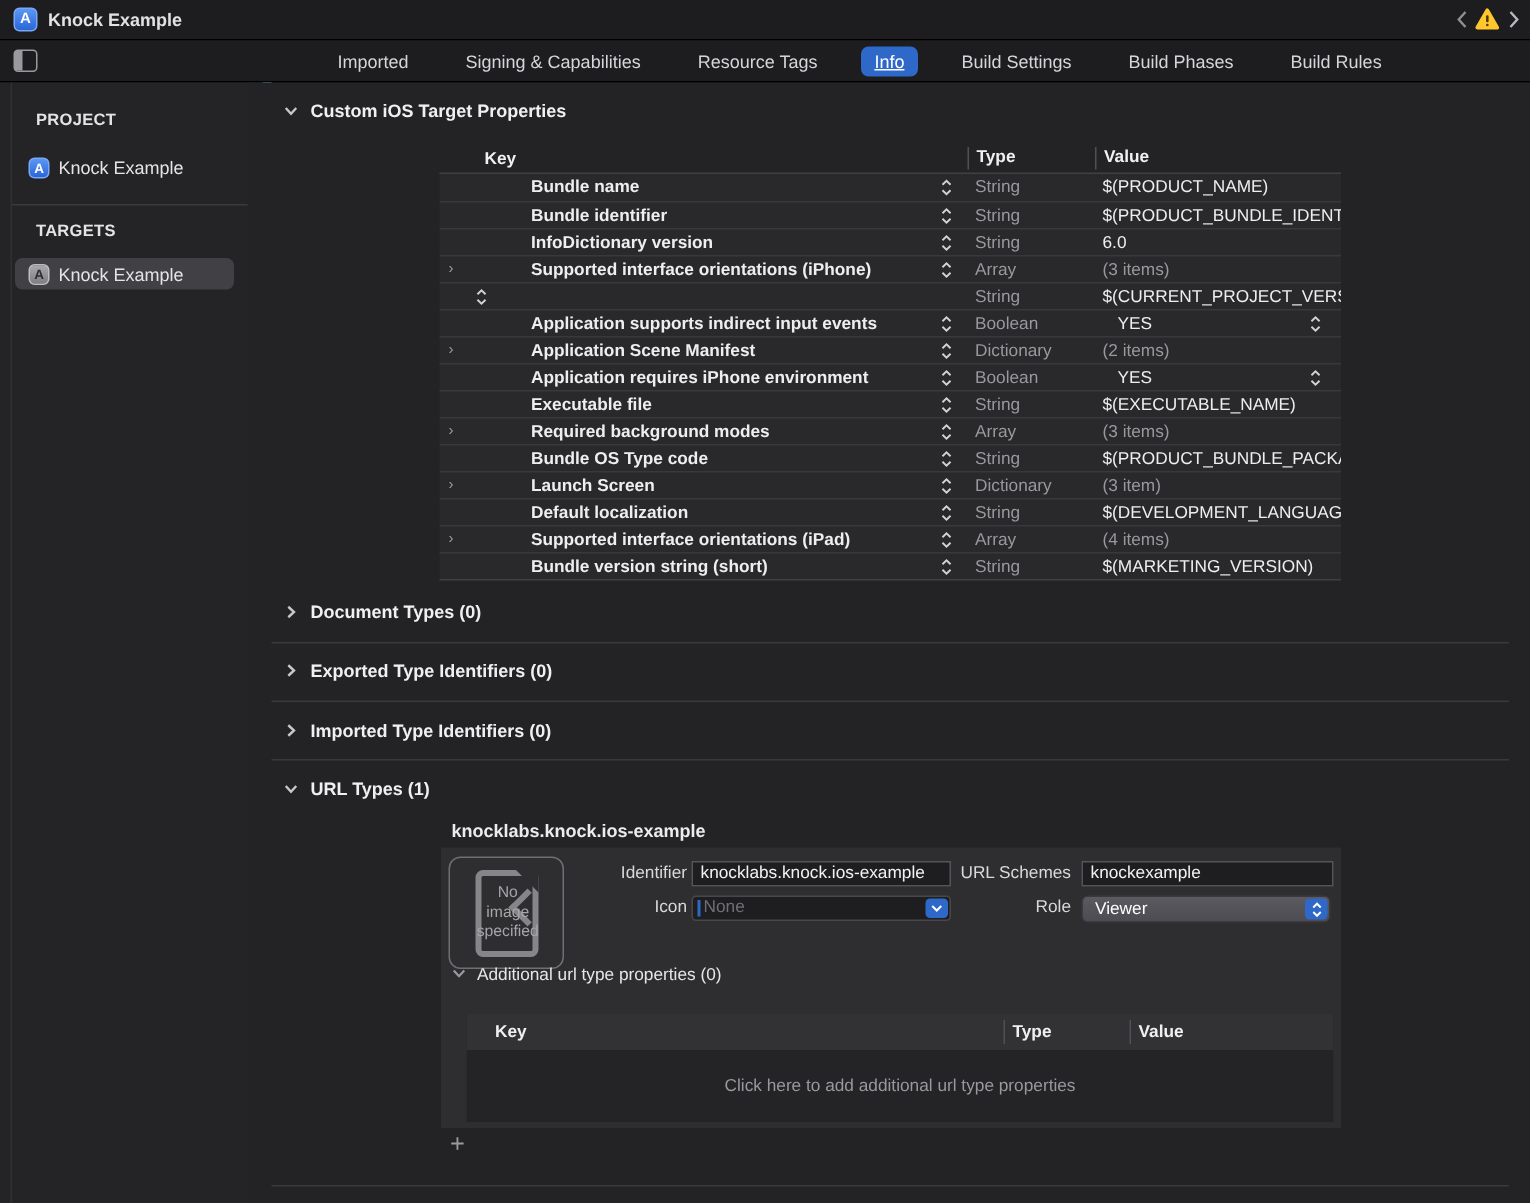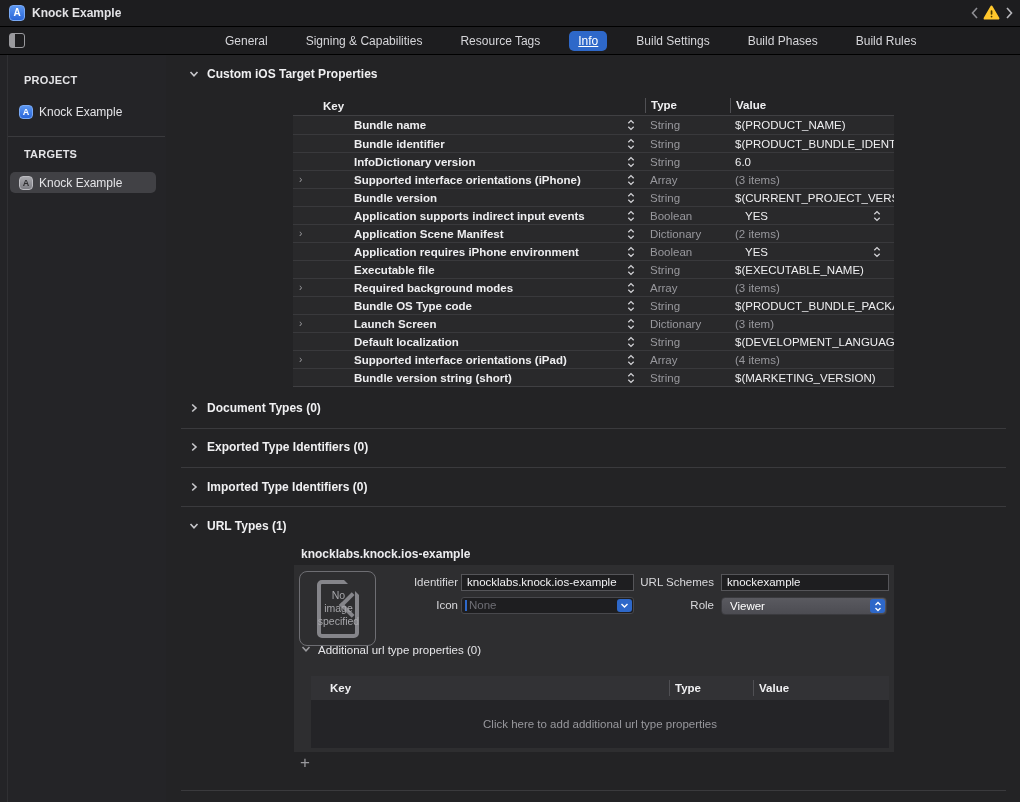--- a/index.html
+++ b/index.html
@@ -138,21 +138,21 @@
   <div class="nav-chev" style="left:1003px;">
     <svg width="12" height="16" viewBox="0 0 12 16">
         <path d="M4 3 L8.5 8 L4 13" fill="none" stroke="#b8b8bd" stroke-width="1.6"></path>
       </svg>
   </div>
 </div>
 
 <div id="toolbar">
   <div id="sidebar-toggle"></div>
   <div id="tabbar">
-      <span class="tab">General</span>
+      <span class="tab">Imported</span>
       <span class="tab">Signing &amp; Capabilities</span>
       <span class="tab">Resource Tags</span>
       <span class="tab selected">Info</span>
       <span class="tab">Build Settings</span>
       <span class="tab">Build Phases</span>
       <span class="tab">Build Rules</span>
     </div>
 </div>
 
 <div id="sidebar">
@@ -230,21 +230,20 @@
               <path d="M1.3 4.2 L4 1.6 L6.7 4.2" fill="none" stroke="#d2d2d6" stroke-width="1.3"></path>
               <path d="M1.3 7.8 L4 10.4 L6.7 7.8" fill="none" stroke="#d2d2d6" stroke-width="1.3"></path>
             </svg>
           </div>
           <div class="col-type">Array</div>
           <div class="col-val muted">(3 items)</div>
         </div>
         <div class="prow">
           <div class="col-key">
             <span class="disc"></span>
-            <span class="kname">Bundle version</span>
             <svg class="stepper" width="8" height="12" viewBox="0 0 8 12">
               <path d="M1.3 4.2 L4 1.6 L6.7 4.2" fill="none" stroke="#d2d2d6" stroke-width="1.3"></path>
               <path d="M1.3 7.8 L4 10.4 L6.7 7.8" fill="none" stroke="#d2d2d6" stroke-width="1.3"></path>
             </svg>
           </div>
           <div class="col-type">String</div>
           <div class="col-val ">$(CURRENT_PROJECT_VERS</div>
         </div>
         <div class="prow">
           <div class="col-key">

